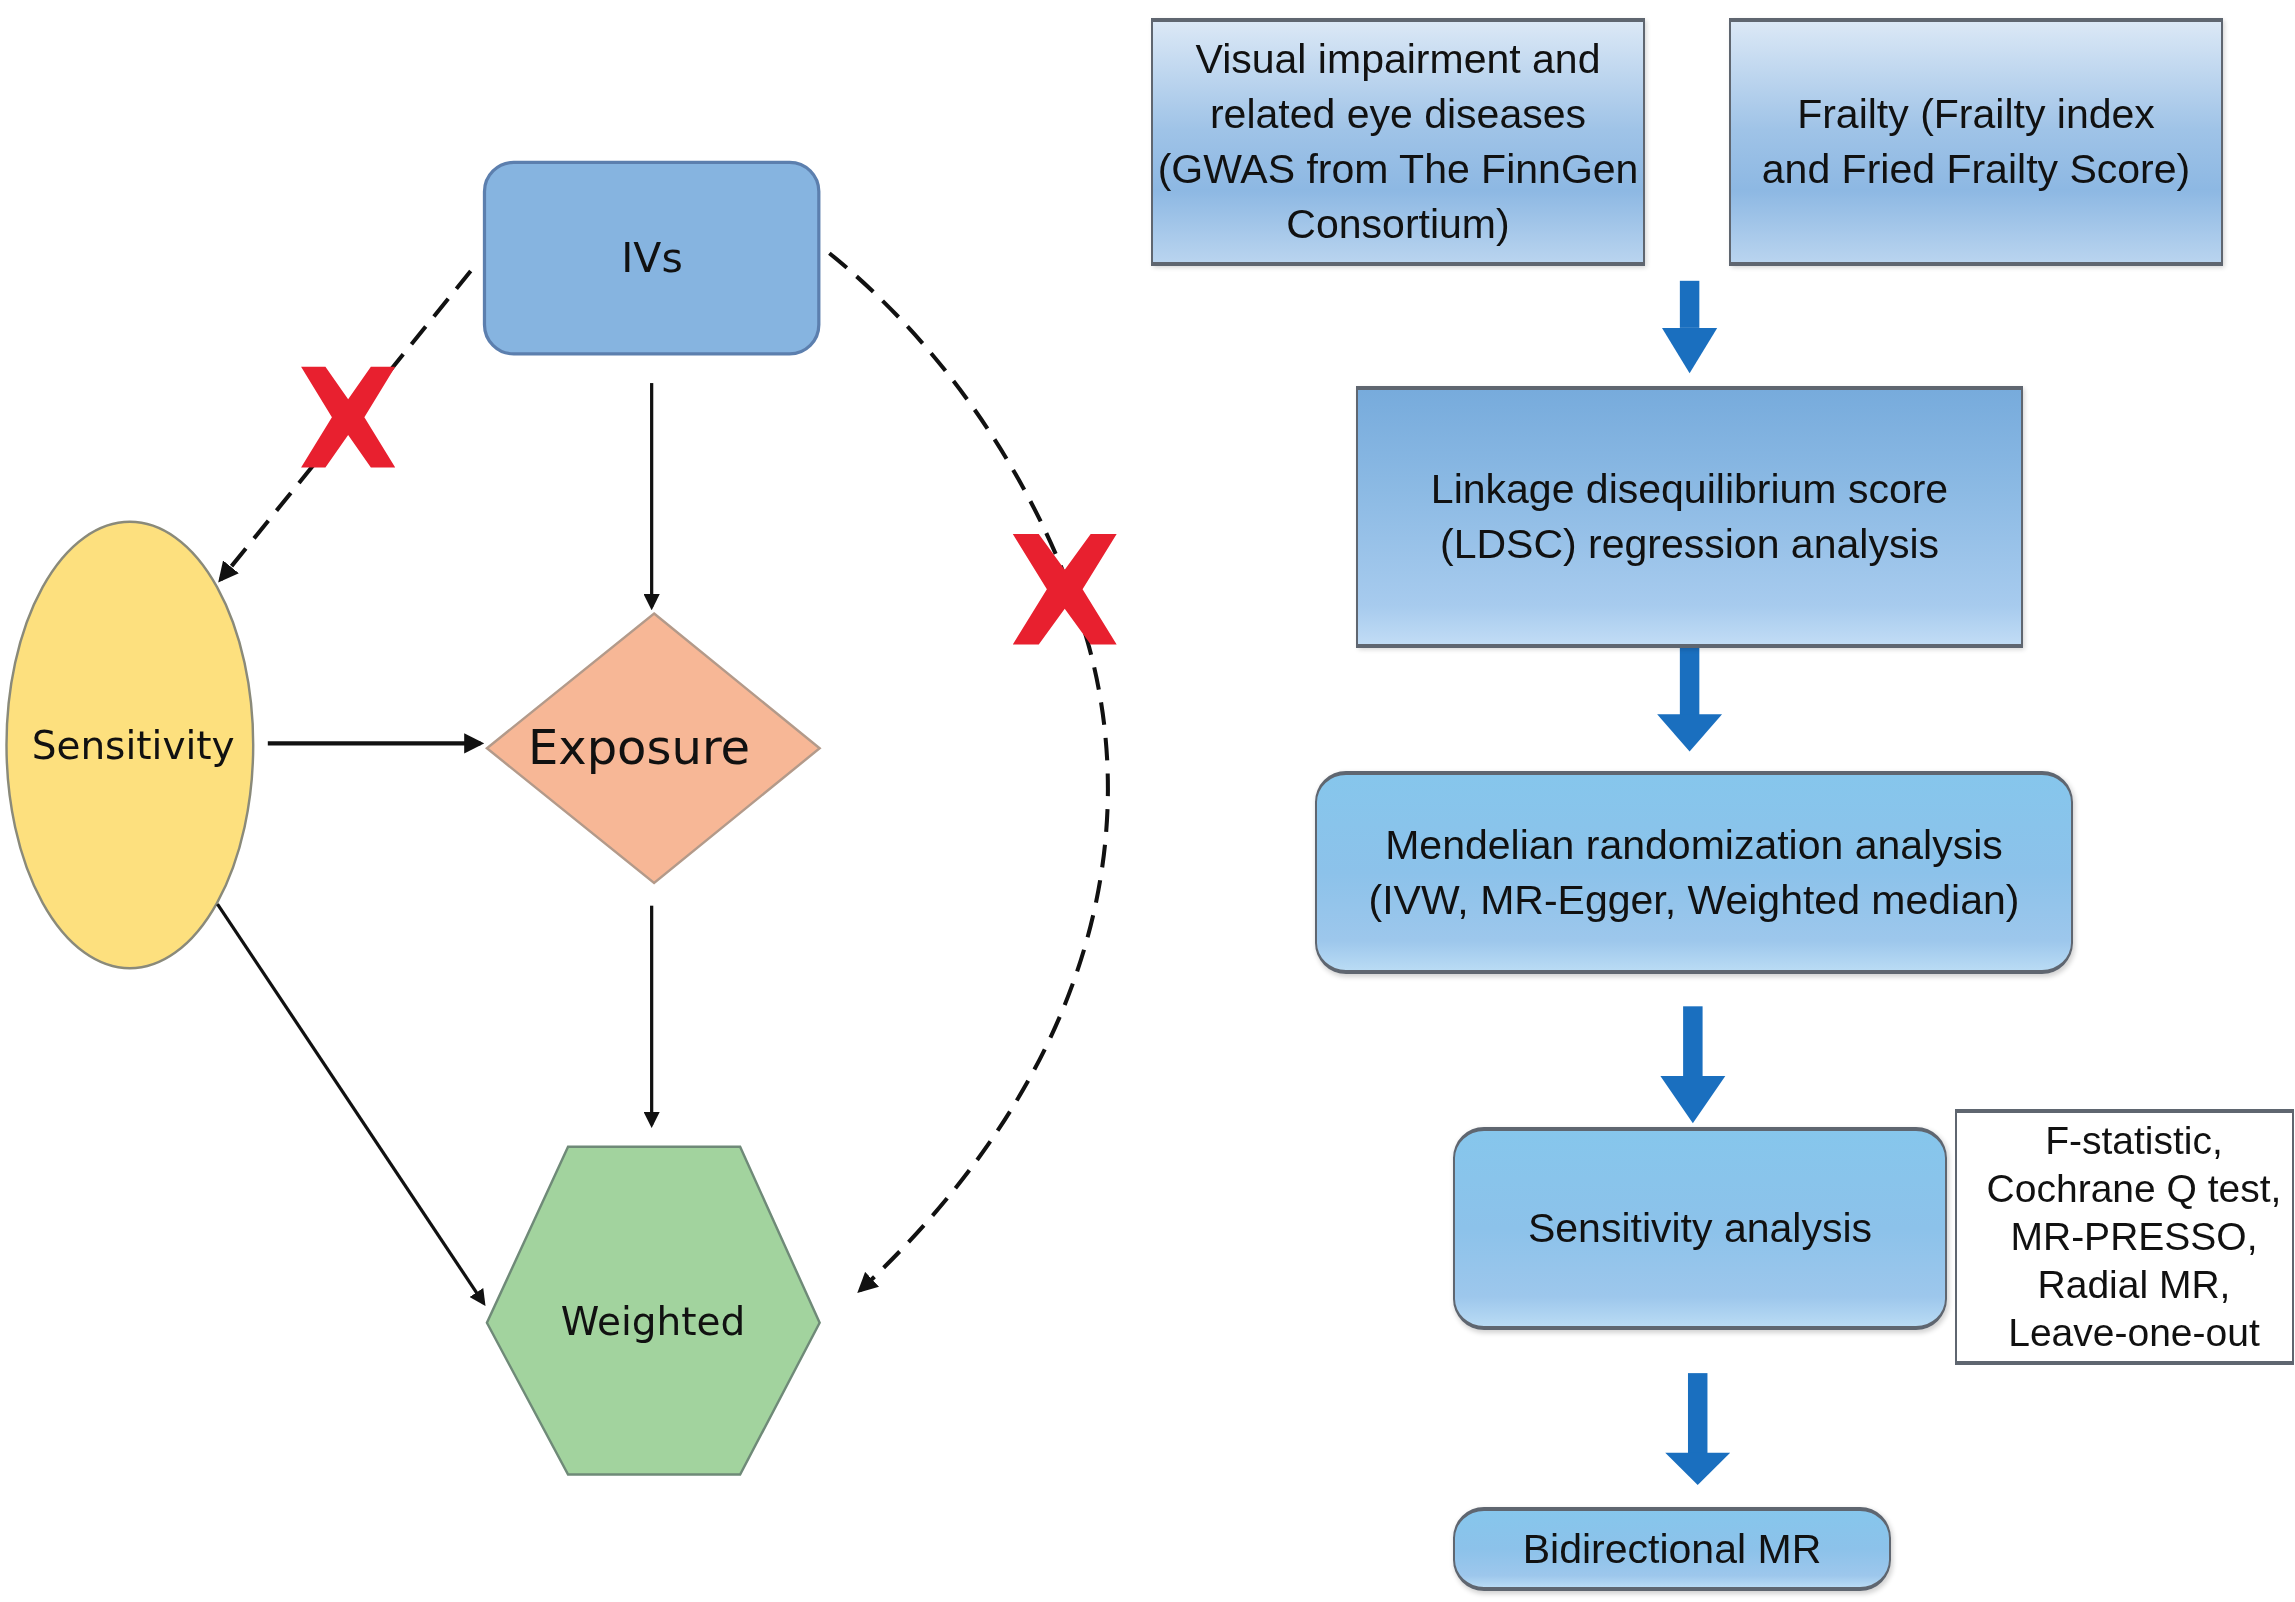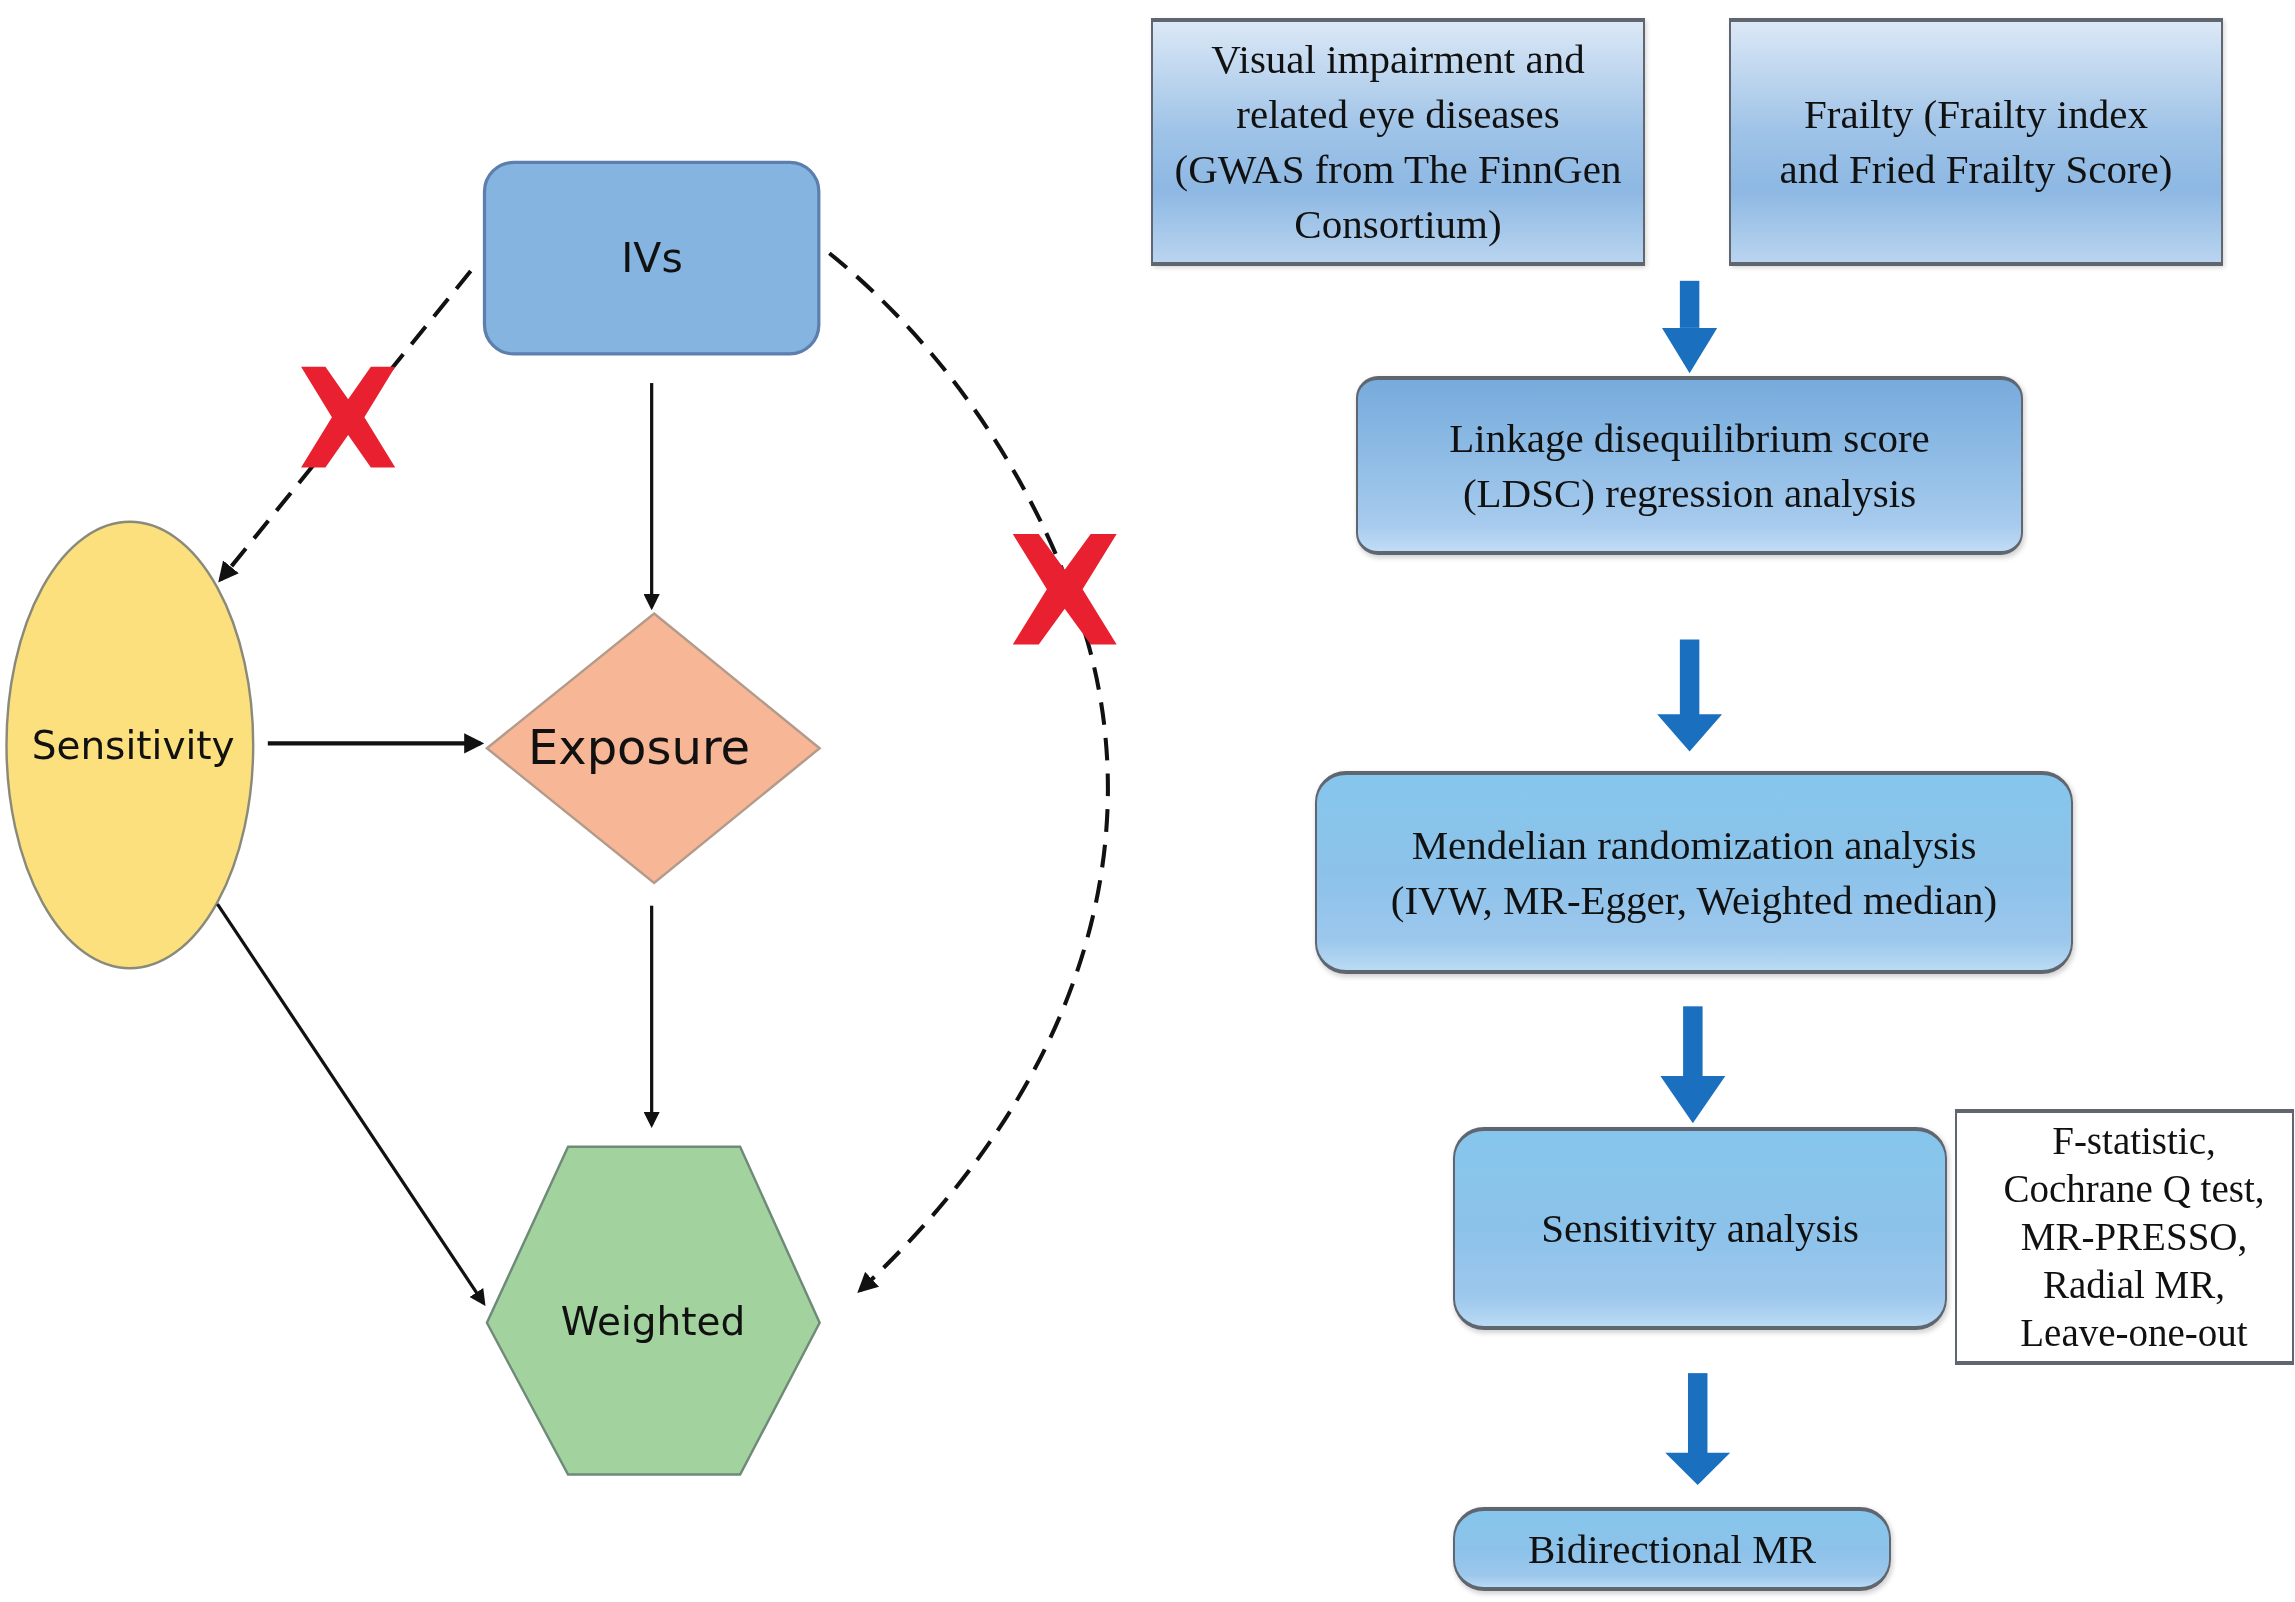--- a/index.html
+++ b/index.html
@@ -4,21 +4,21 @@
 <style>
   html, body { margin: 0; padding: 0; background: #ffffff; }
   body { width: 2295px; height: 1602px; position: relative; overflow: hidden;
          font-family: "Liberation Sans", "DejaVu Sans", sans-serif; }
   svg.canvas { position: absolute; left: 0; top: 0; }
   .lbl { position: absolute; display: flex; align-items: center; justify-content: center;
          color: #111; font-family: "DejaVu Sans", sans-serif; }
   .fbox { position: absolute; box-sizing: border-box; border: 2.4px solid #5f6670;
           border-top-width: 4.9px; border-bottom-width: 4.9px;
           display: flex; align-items: center; justify-content: center; text-align: center;
-          color: #111; font-family: Liberation Serif, serif; font-size: 41px; line-height: 55px;
+          color: #111; font-family: Liberation Sans, sans-serif; font-size: 41px; line-height: 55px;
           box-shadow: 1.6px 2.4px 4.9px rgba(0,0,0,0.18); }
   .grad-a { background: linear-gradient(to bottom, #dbe8f6 0%, #9fc3e7 45%, #8db8e3 70%, #b9d4ef 100%); }
   .grad-b { background: linear-gradient(to bottom, #77abdc 0%, #8cbae4 40%, #a7cbee 85%, #c1dcf5 100%); }
   .grad-c { background: linear-gradient(to bottom, #86c6ec 0%, #8cc2ea 50%, #9dc7ec 85%, #b9dbf4 100%); border-radius: 31px; }
   .plain { background: #ffffff; border: 2.4px solid #5f6670; border-top-width: 4px; border-bottom-width: 4px; box-shadow: none; padding-left: 19px; }
   .txt { white-space: pre-line; }
 </style>
 </head>
 <body>
 
@@ -86,21 +86,21 @@
 <div class="fbox grad-a" style="left:1151px; top:18px; width:494px; height:248px;">
   <span class="txt">Visual impairment and
 related eye diseases
 (GWAS from The FinnGen
 Consortium)</span>
 </div>
 <div class="fbox grad-a" style="left:1729px; top:18px; width:494px; height:248px;">
   <span class="txt">Frailty (Frailty index
 and Fried Frailty Score)</span>
 </div>
-<div class="fbox grad-b" style="left:1356px; top:376px; width:667px; height:179px;border-radius:22px;">
+<div class="fbox grad-b" style="left:1356px; top:386px; width:667px; height:262px;">
   <span class="txt">Linkage disequilibrium score
 (LDSC) regression analysis</span>
 </div>
 <div class="fbox grad-c" style="left:1315px; top:771px; width:758px; height:203px;">
   <span class="txt">Mendelian randomization analysis
 (IVW, MR-Egger, Weighted median)</span>
 </div>
 <div class="fbox grad-c" style="left:1453px; top:1127px; width:494px; height:203px;">
   <span class="txt">Sensitivity analysis</span>
 </div>

